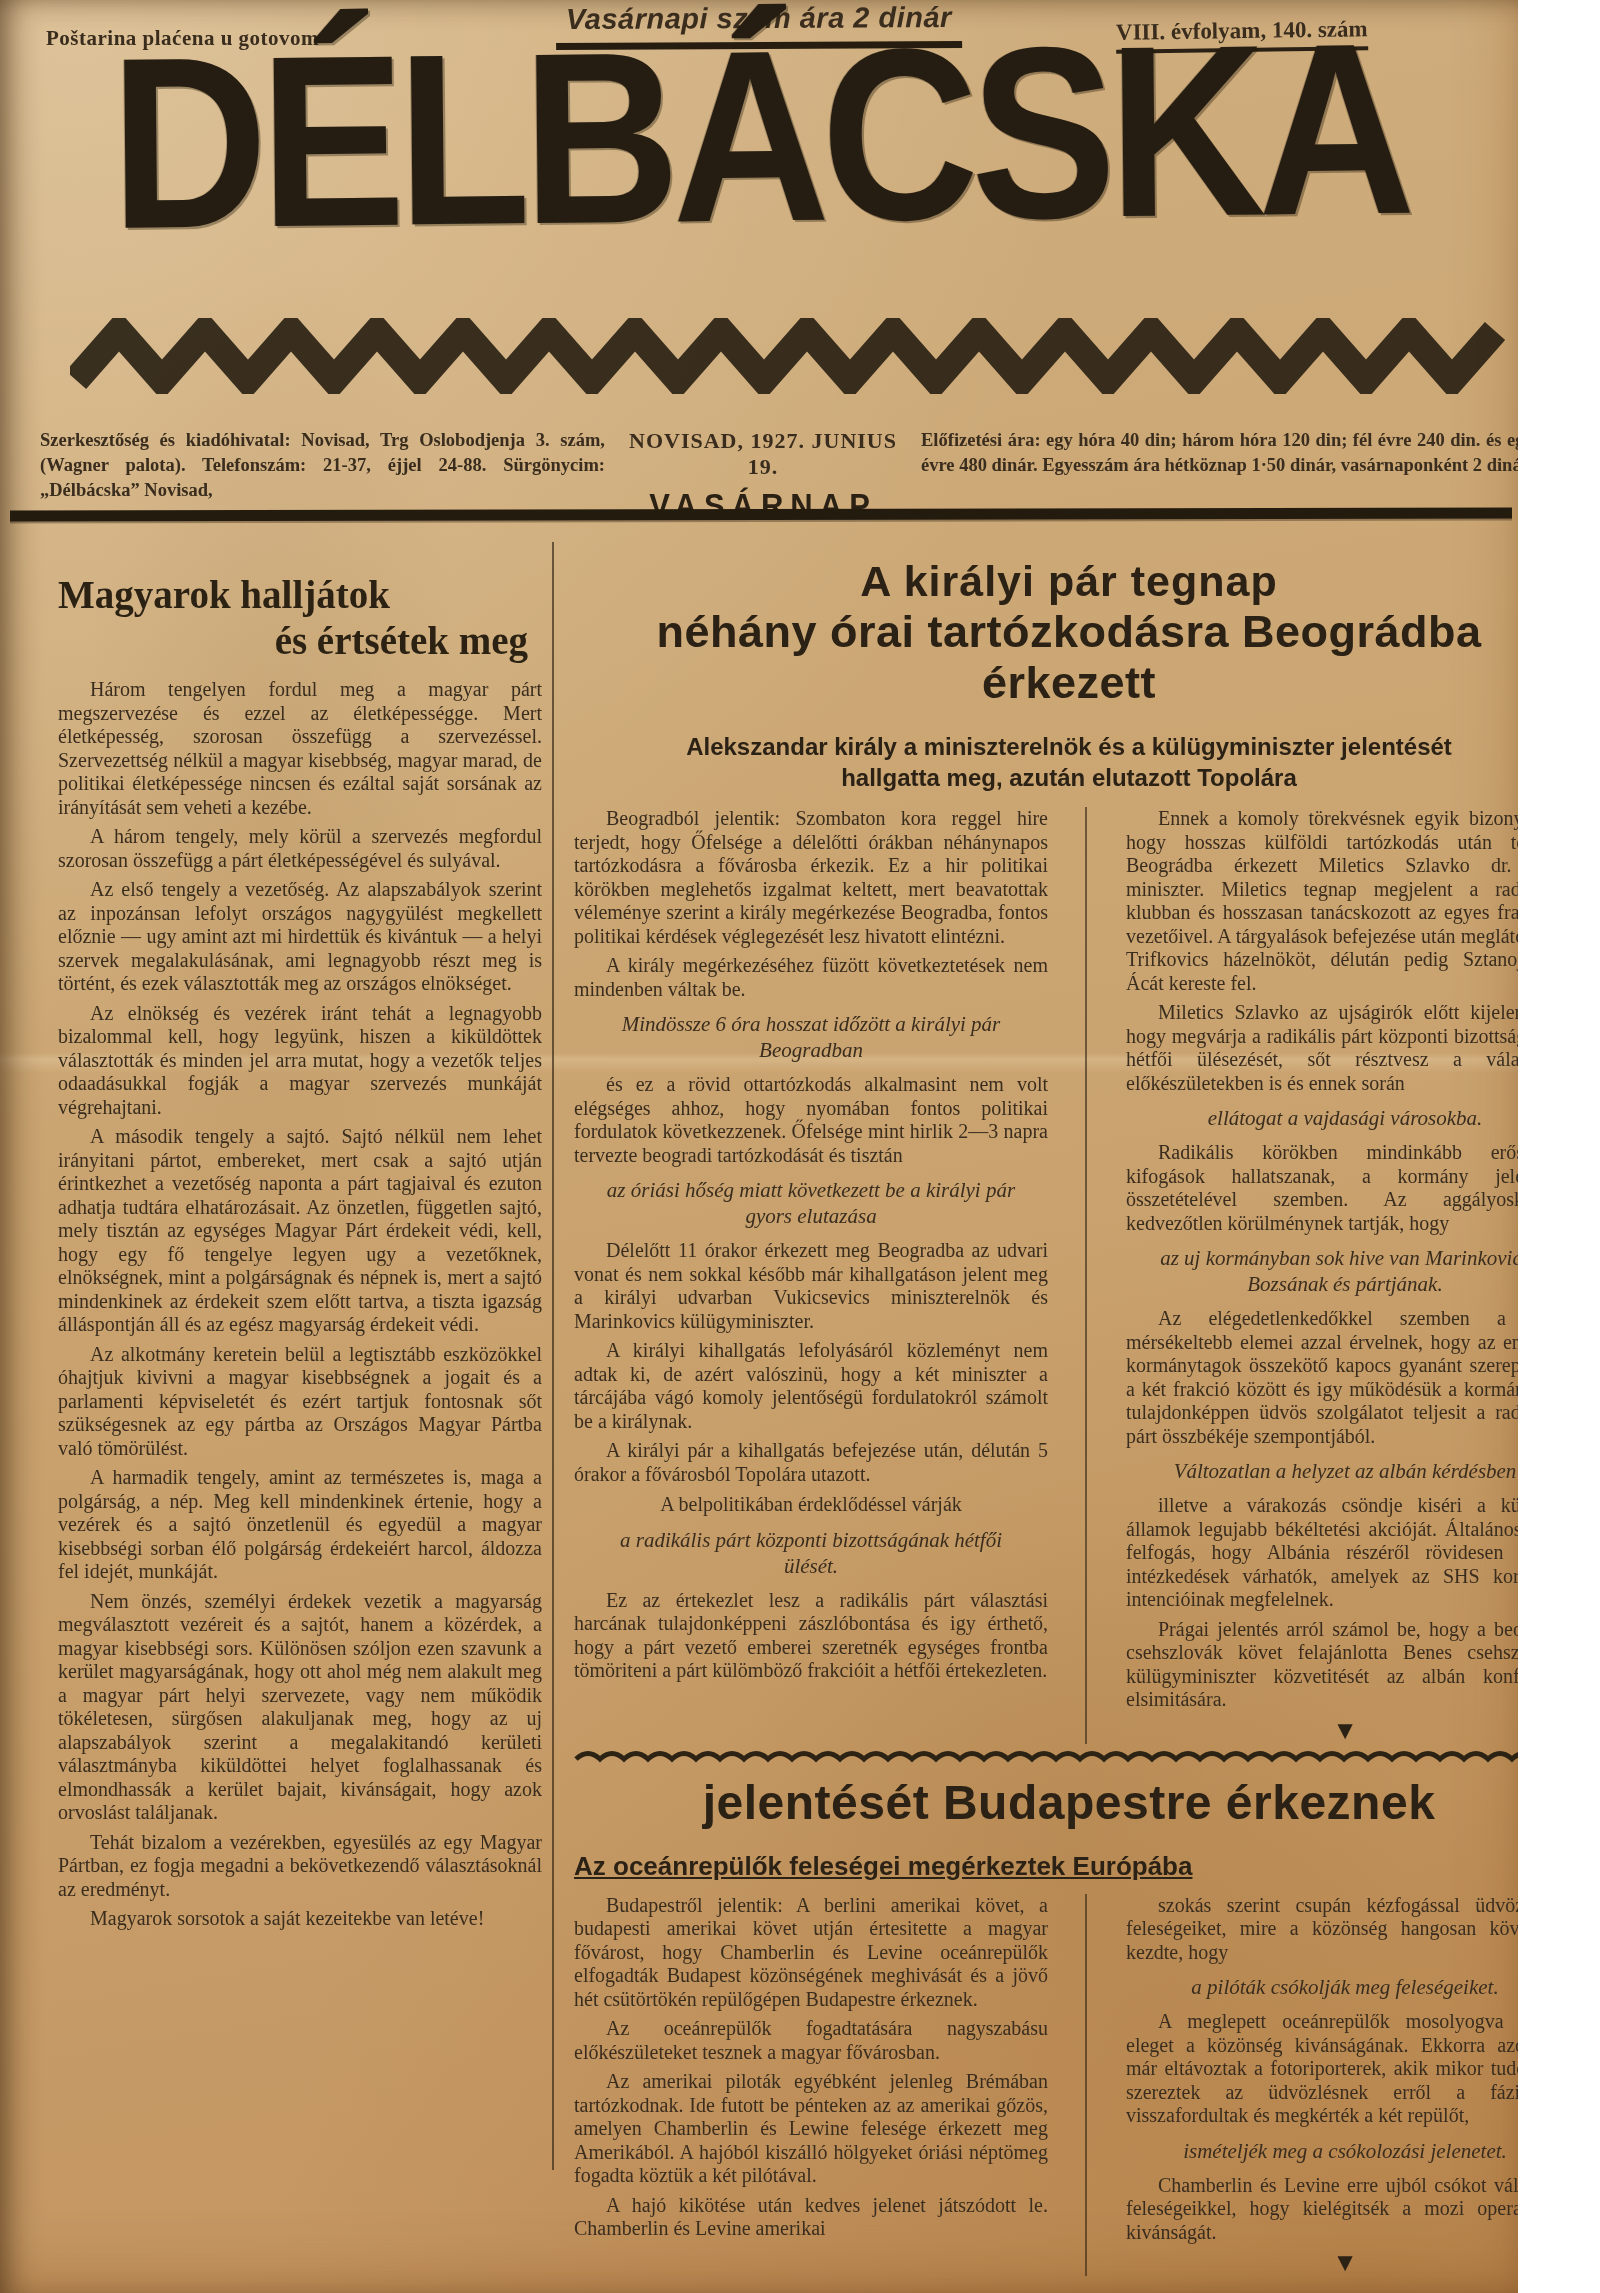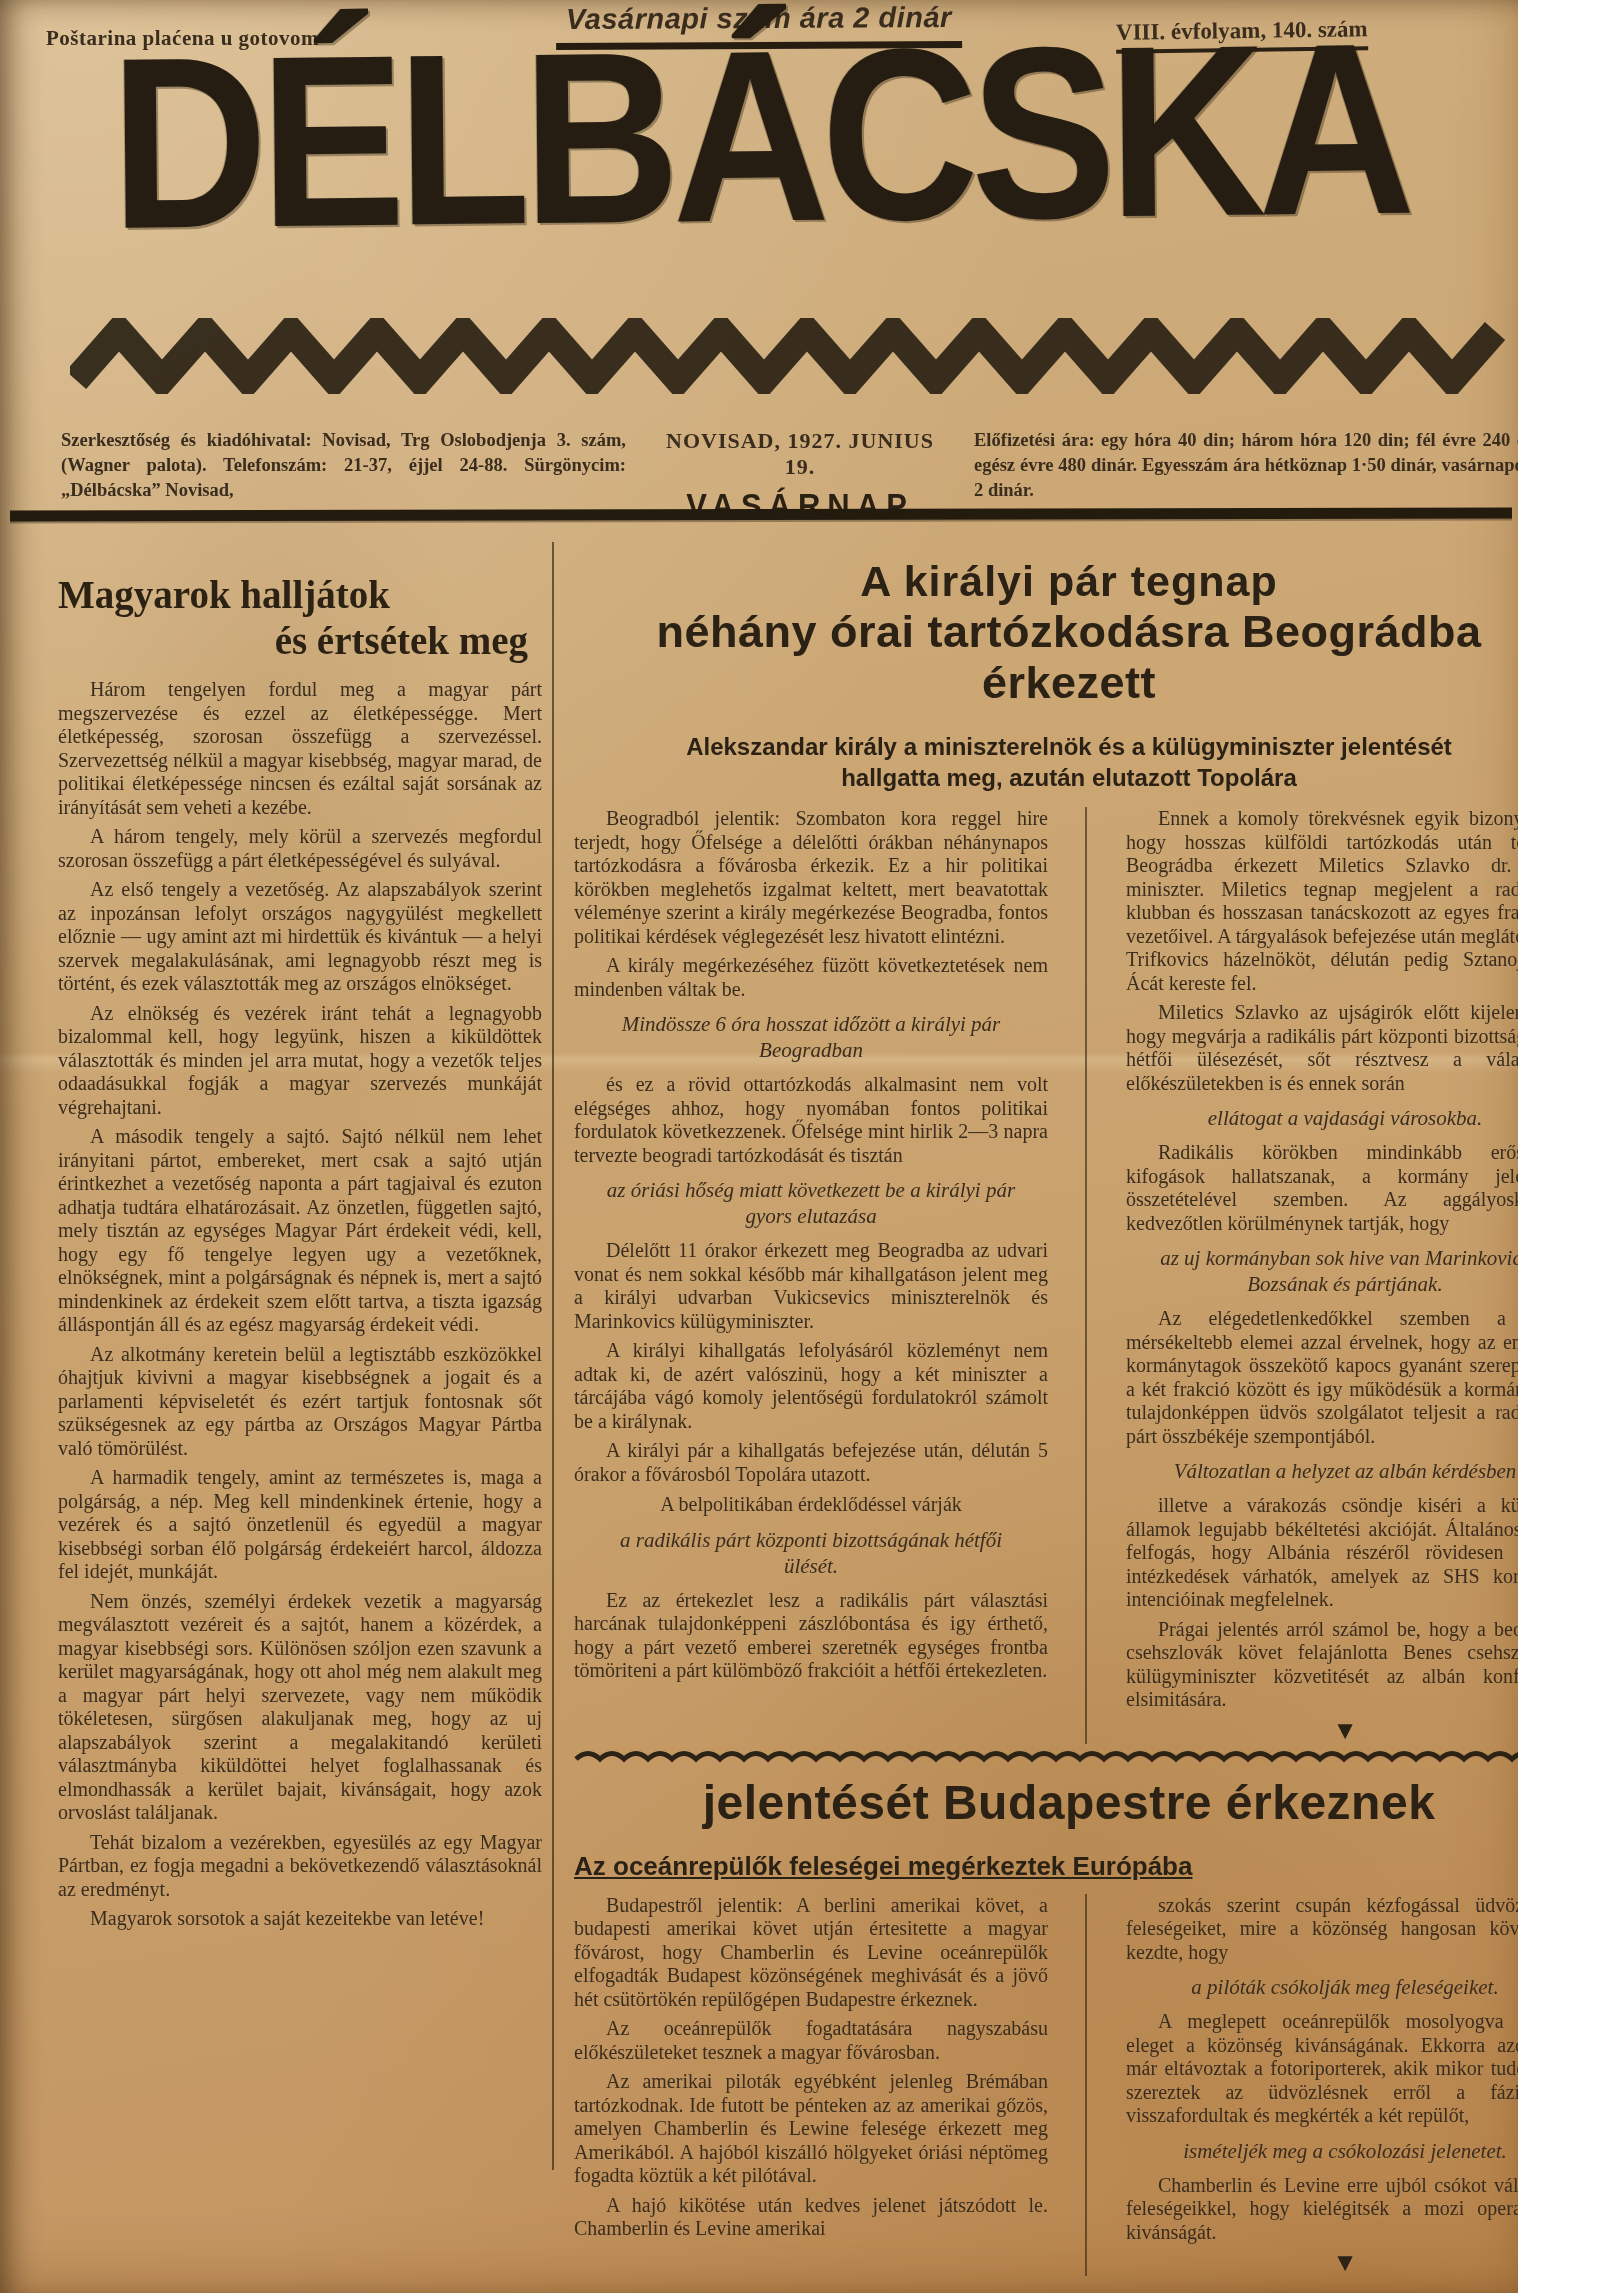--- a/index.html
+++ b/index.html
@@ -36,21 +36,21 @@
   
   .masthead{
     position:absolute;top:30px;left:0;right:0;text-align:center;z-index:3;
     font-family:"Liberation Sans",sans-serif;font-weight:bold;
     font-size:218px;line-height:1;letter-spacing:-8px;color:#251d12;
     transform:scaleY(1.12) rotate(-.6deg);transform-origin:50% 60%;
     text-shadow:2px 2px 0 rgba(35,25,10,.35), -1px 0 0 rgba(35,25,10,.25);
   }
   .zigzag{position:absolute;top:318px;left:70px;z-index:2;opacity:.88;}
   
-  .pubinfo{position:absolute;top:428px;left:61px;width:1508px;display:flex;gap:24px;}
+  .pubinfo{position:absolute;top:428px;left:40px;width:1508px;display:flex;gap:8px;}
   .pub-left{width:565px;font-weight:bold;font-size:18.5px;line-height:1.35;text-align:justify;}
   .pub-center{width:300px;text-align:center;}
   .pub-center .date{font-weight:bold;font-size:22px;letter-spacing:1px;}
   .pub-center .day{
     margin-top:8px;font-family:"Liberation Sans",sans-serif;font-weight:bold;
     font-size:31px;letter-spacing:7px;transform:scaleY(1.1);color:#2a2114;
   }
   .pub-right{flex:1;font-weight:bold;font-size:18.5px;line-height:1.35;text-align:justify;}
   .thick-rule{position:absolute;top:509px;left:10px;right:6px;height:11px;background:#241b0f;transform:rotate(-.12deg);box-shadow:0 2px 0 rgba(36,27,15,.35);}
   

